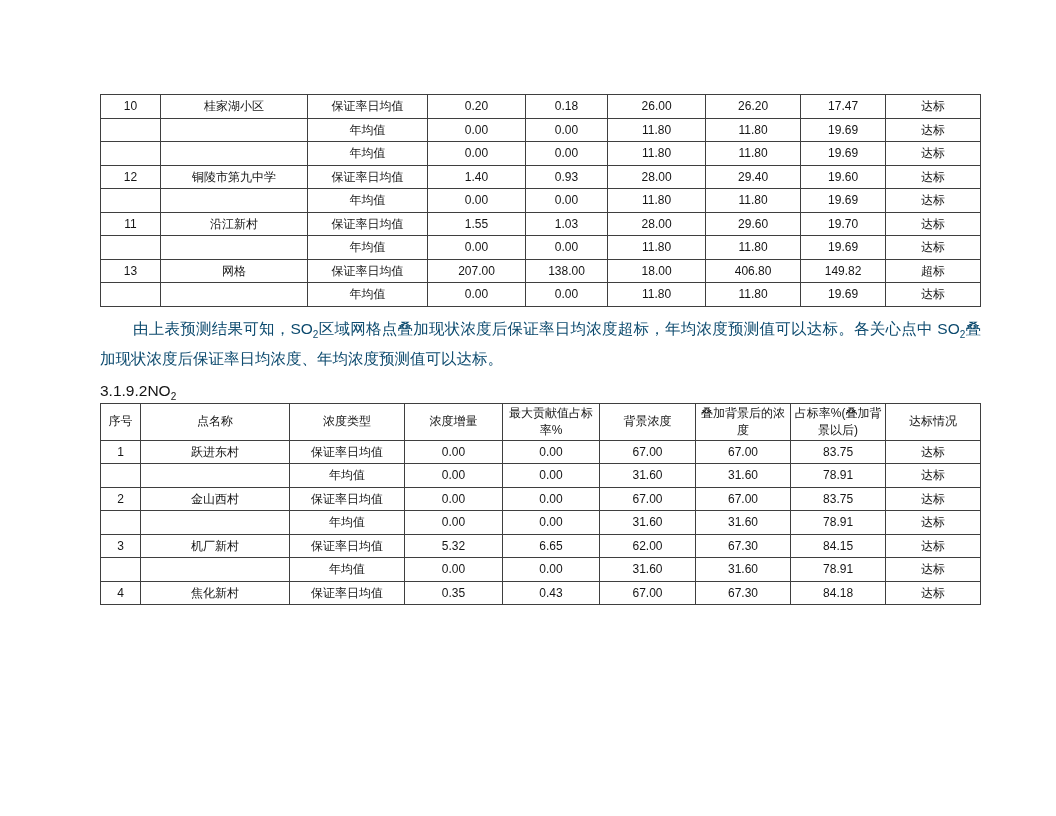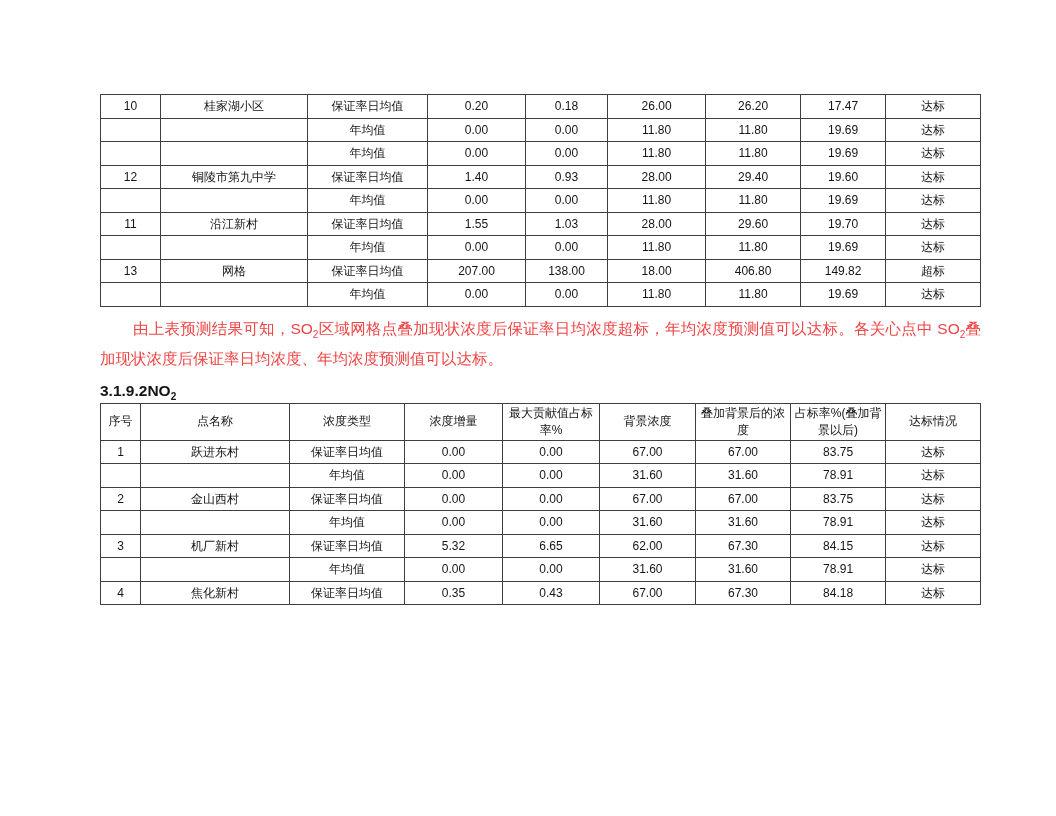--- a/index.html
+++ b/index.html
@@ -39,25 +39,25 @@
     height:36px;
     white-space:normal;
     line-height:1.35;
   }
   p.body-text {
     font-size:15.5px;
     line-height:30px;
     text-align:justify;
     text-indent:33px;
     margin:7px 0 0 0;
-    color:#ef4444;
+    color:#0c4a6e;
   }
   .section-heading {
     font-size:15.5px;
-    font-weight:700;
+    font-weight:400;
     line-height:24px;
     margin:5px 0 0 0;
     color:#141414;
   }
   p.body-text sub, .section-heading sub, .table-title sub {
     font-size:10px;
     line-height:0;
   }
   .table-title {
     font-size:15px;

